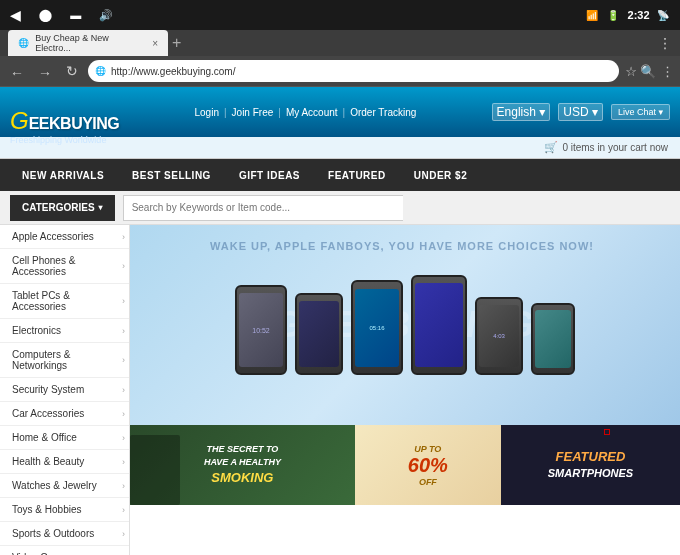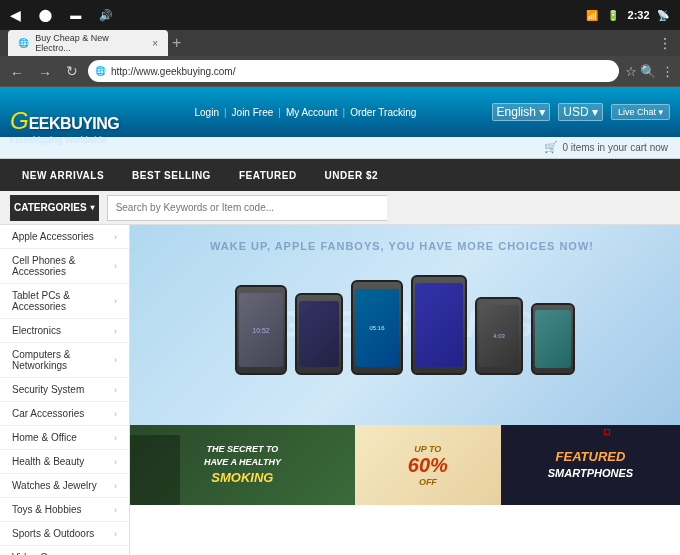--- a/index.html
+++ b/index.html
@@ -92,41 +92,41 @@
     
     .content-area { display: flex; height: calc(100% - 50px - 22px - 32px - 34px); }
 
     
     .search-bar {
       background: #f0f0f0; height: 34px; display: flex; align-items: center;
       padding: 0 10px; gap: 8px; border-bottom: 1px solid #ddd;
     }
     .categories-btn {
       background: #2c2c2c; color: #fff; font-size: 10px; font-weight: bold;
-      padding: 4px 4px; border: none; cursor: pointer; height: 26px;
+      padding: 4px 12px; border: none; cursor: pointer; height: 26px;
       text-transform: uppercase; display: flex; align-items: center; gap: 4px;
     }
     .search-input-wrap { display: flex; align-items: center; flex: 1; max-width: 280px; }
     .search-input {
       flex: 1; height: 26px; border: 1px solid #ccc; padding: 0 8px; font-size: 10px;
       border-right: none; outline: none;
     }
     .search-btn {
       background: #e83030; color: #fff; border: none; height: 26px;
       padding: 0 10px; font-size: 10px; font-weight: bold; cursor: pointer;
       text-transform: uppercase; letter-spacing: 1px;
     }
 
     
     .sidebar {
       width: 130px; min-width: 130px; background: #fff;
       border-right: 1px solid #e0e0e0; overflow-y: auto;
     }
     .sidebar-item {
-      padding: 6px 12px 6px 12px; font-size: 10px; color: #333; cursor: pointer;
+      padding: 6px 4px 6px 12px; font-size: 10px; color: #333; cursor: pointer;
       border-bottom: 1px solid #eee; display: flex; justify-content: space-between;
       align-items: center;
     }
     .sidebar-arrow { color: #aaa; font-size: 9px; }
 
     
     .main-content { flex: 1; overflow: hidden; position: relative; }
     .hero-banner {
       width: 100%; height: 200px; background: linear-gradient(135deg, #b0d8f0 0%, #d0e8f8 50%, #a0c8e8 100%);
       position: relative; overflow: hidden; display: flex; align-items: center; justify-content: center;
@@ -256,20 +256,23 @@
   </div>
 
   <div class="nav-bar">
     <div class="nav-item">
       <span>NEW ARRIVALS</span>
     </div>
     <div class="nav-item">
       <span>BEST SELLING</span>
     </div>
     <div class="nav-item">
+      <span>GIFT IDEAS</span>
+    </div>
+    <div class="nav-item">
       <span>FEATURED</span>
     </div>
     <div class="nav-item">
       <span>UNDER $2</span>
     </div>
   </div>
 
   <div class="search-bar">
     <button class="categories-btn">
       <span>CATERGORIES</span>

